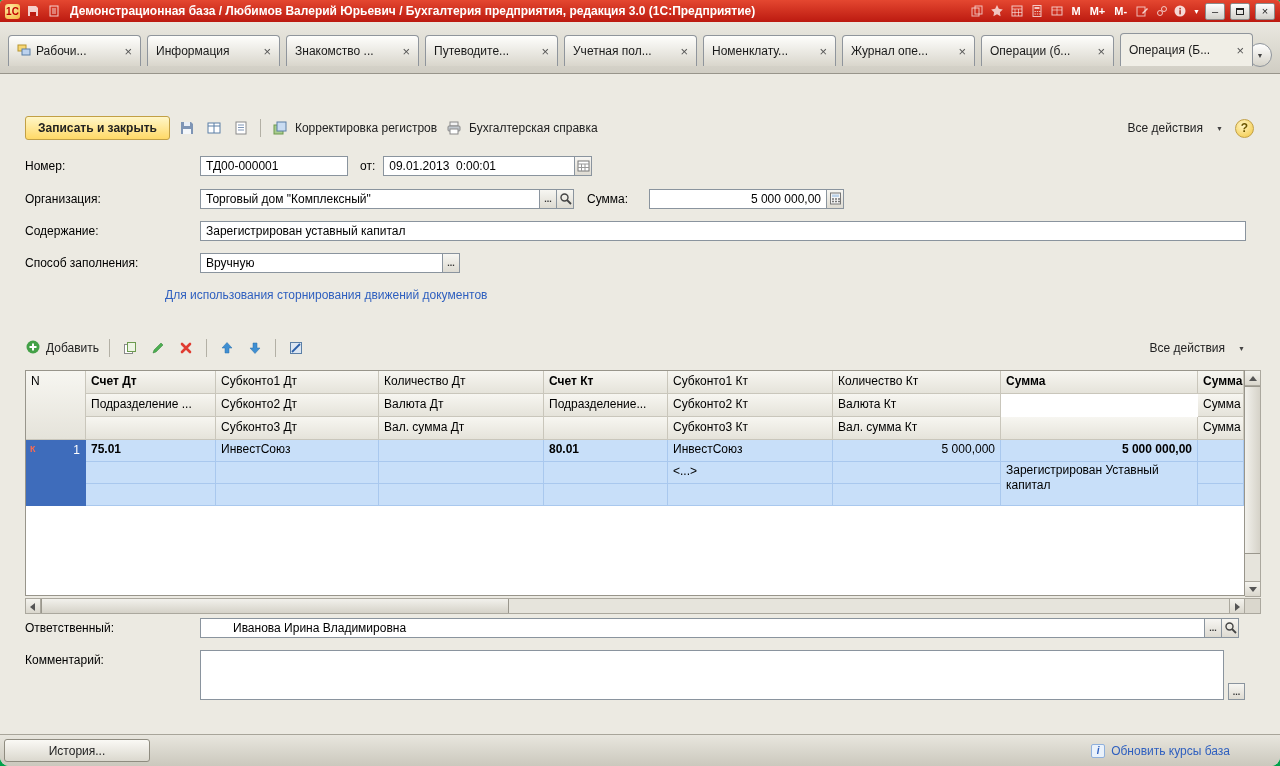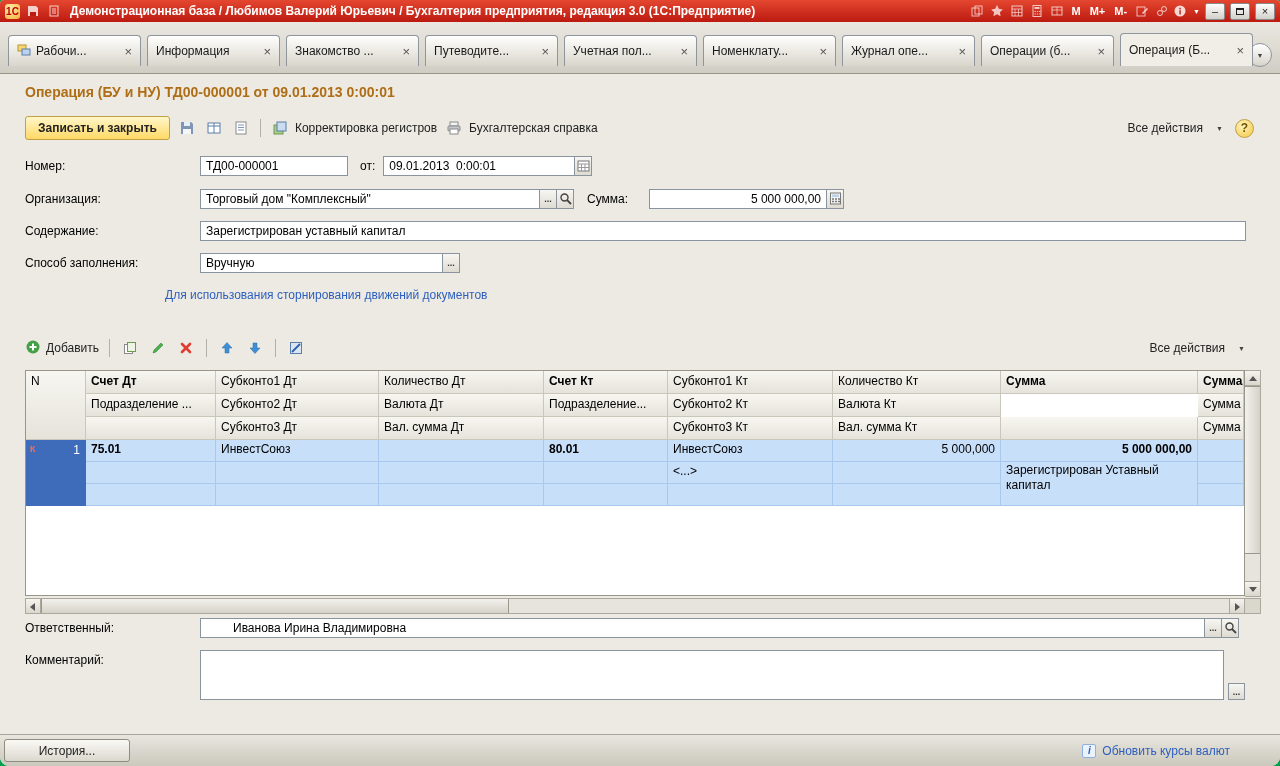--- a/index.html
+++ b/index.html
@@ -109,21 +109,21 @@
   .tri { position:absolute; width:0; height:0; }
   .tri.up    { left:4px; top:5px;  border-left:4px solid transparent; border-right:4px solid transparent; border-bottom:5px solid #555; }
   .tri.down  { left:4px; top:5px;  border-left:4px solid transparent; border-right:4px solid transparent; border-top:5px solid #555; }
   .tri.left  { left:4px; top:4px;  border-top:4px solid transparent; border-bottom:4px solid transparent; border-right:5px solid #555; }
   .tri.rightt{ left:5px; top:4px;  border-top:4px solid transparent; border-bottom:4px solid transparent; border-left:5px solid #555; }
 
   
   .statusbar { position:absolute; left:0; right:0; bottom:0; height:32px;
                background:linear-gradient(#E8E6DE,#CBC8BD); border-top:1px solid #A8A59A;
                display:flex; align-items:center; padding:0 4px; }
-  .history-btn { width:126px; height:23px; background:linear-gradient(#FAF9F5,#DBD8CE);
+  .history-btn { width:146px; height:23px; background:linear-gradient(#FAF9F5,#DBD8CE);
                  border:1px solid #8F8C80; border-radius:3px; font-size:12px; color:#222; font-family:inherit; }
   .sb-right { margin-left:auto; margin-right:46px; display:flex; align-items:center; gap:6px;
               color:#2E5FBF; font-size:12px; }
   .info-ico { width:14px; height:14px; border:1px solid #8FB0DC; background:#EAF2FB; color:#2E5FBF;
               font-weight:bold; font-style:italic; font-size:10px; border-radius:2px;
               display:flex; align-items:center; justify-content:center; }
 </style>
 </head>
 <body>
 
@@ -247,21 +247,20 @@
       <div class="tab active">
         <span class="tlabel">Операция (Б...</span>
         <span class="x">×</span>
       </div>
     </div>
     <span class="tab-overflow">
         <span class="dd">▼</span>
       </span>
   </div>
 
-  <div class="page-title">Операция (БУ и НУ) ТД00-000001 от 09.01.2013 0:00:01</div>
 
   <div class="toolbar">
     <button class="btn-primary">Записать и закрыть</button>
     <span class="tool-ico">
       <svg width="16" height="16">
           <path d="M2 2h10l2 2v10H2z" fill="#7E95B5"></path>
           <rect x="5" y="2" width="6" height="4" fill="#E8EEF5"></rect>
           <rect x="4" y="9" width="8" height="5" fill="#F4F7FA"></rect>
         </svg>
     </span>
@@ -518,17 +517,17 @@
       <button class="sq" style="height:17px; border-left:1px solid #8A949E; margin-left:4px;">
           <span>...</span>
         </button>
     </span>
   </div>
 
   <div class="statusbar">
     <button class="history-btn">История...</button>
     <span class="sb-right">
       <span class="info-ico">i</span>
-      <span>Обновить курсы валют</span>
+      <span>Обновить курсы база</span>
     </span>
   </div>
 
 </div>
 
 </body></html>

